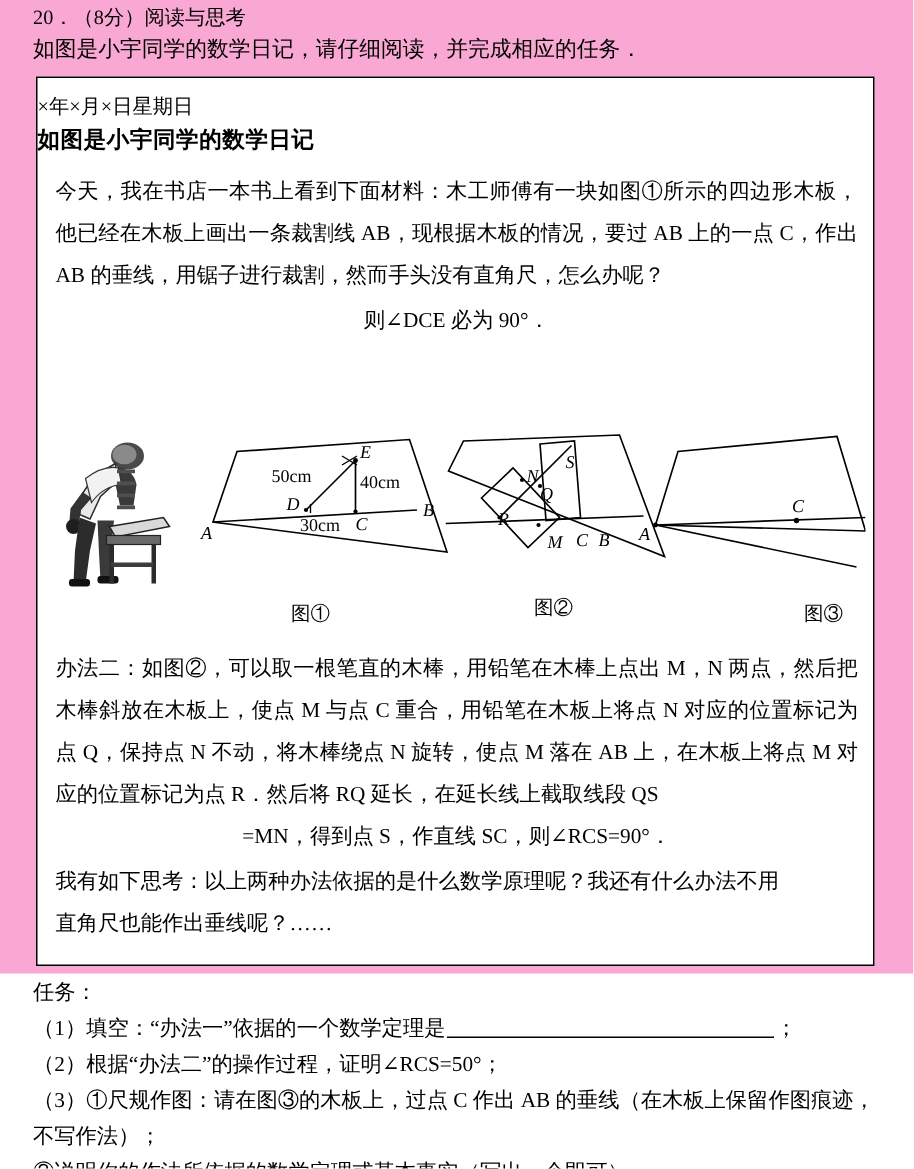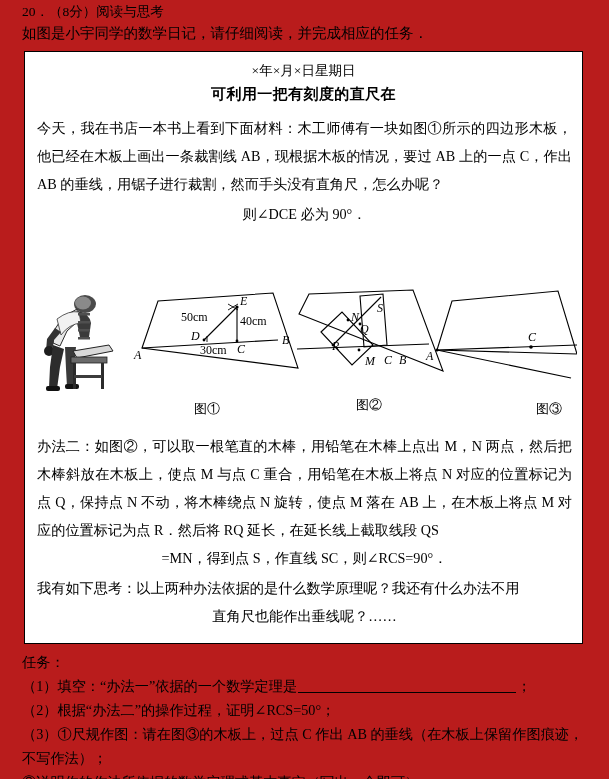--- a/index.html
+++ b/index.html
@@ -11,22 +11,22 @@
     width: 609px;
     height: 779px;
     font-family: "Liberation Serif", "DejaVu Serif", serif;
     color: #000000;
     position: relative;
     overflow: hidden;
   }
   .page {
     position: relative;
     width: 609px;
-    height: 779px;
-    background: #b91c1c;
+    height: 649px;
+    background: #f9a8d4;
   }
   
   .q-number {
     position: absolute;
     left: 22px;
     top: 2px;
     font-size: 13.5px;
     line-height: 20px;
     white-space: nowrap;
   }
@@ -48,21 +48,20 @@
     border: 1.4px solid #000;
     box-sizing: border-box;
     background: #fff;
   }
   .diary-inner {
     position: relative;
     width: 100%;
     height: 100%;
   }
   .d-center {
-    text-align: center;
     font-size: 14.5px;
     line-height: 21px;
     white-space: nowrap;
   }
   .diary-date {
     position: absolute;
     left: 0; right: 0;
     top: 8px;
     font-size: 13.5px;
   }
@@ -104,21 +103,21 @@
     display: block;
     text-align: center;
   }
   .p-think {
     left: 12px;
     right: 10px;
     top: 522px;
   }
   .p-think .lastline {
     display: block;
-    text-align: center;
+    text-align: left;
   }
   
   .figures {
     position: absolute;
     left: 0;
     top: 236px;
     width: 100%;
     height: 140px;
   }
   .fig {
@@ -173,21 +172,21 @@
 
 <div class="page">
 
   <div class="q-number">20．（8分）阅读与思考</div>
   <div class="q-intro">如图是小宇同学的数学日记，请仔细阅读，并完成相应的任务．</div>
 
   <div class="diary-box">
     <div class="diary-inner">
 
       <div class="diary-date d-center">×年×月×日星期日</div>
-      <div class="diary-title d-center">可利用一把有刻度的直尺在</div>
+      <div class="diary-title d-center">如图是小宇同学的数学日记</div>
 
       <div class="para p-material">今天，我在书店一本书上看到下面材料：木工师傅有一块如图①所示的四边形木板，他已经在木板上画出一条裁割线 AB，现根据木板的情况，要过 AB 上的一点 C，作出 AB 的垂线，用锯子进行裁割，然而手头没有直角尺，怎么办呢？</div>
 
       <div class="para p-method1">
         <span class="lastline">则∠DCE 必为 90°．</span>
       </div>
 
       <div class="figures">
 
         <div class="worker-photo">

